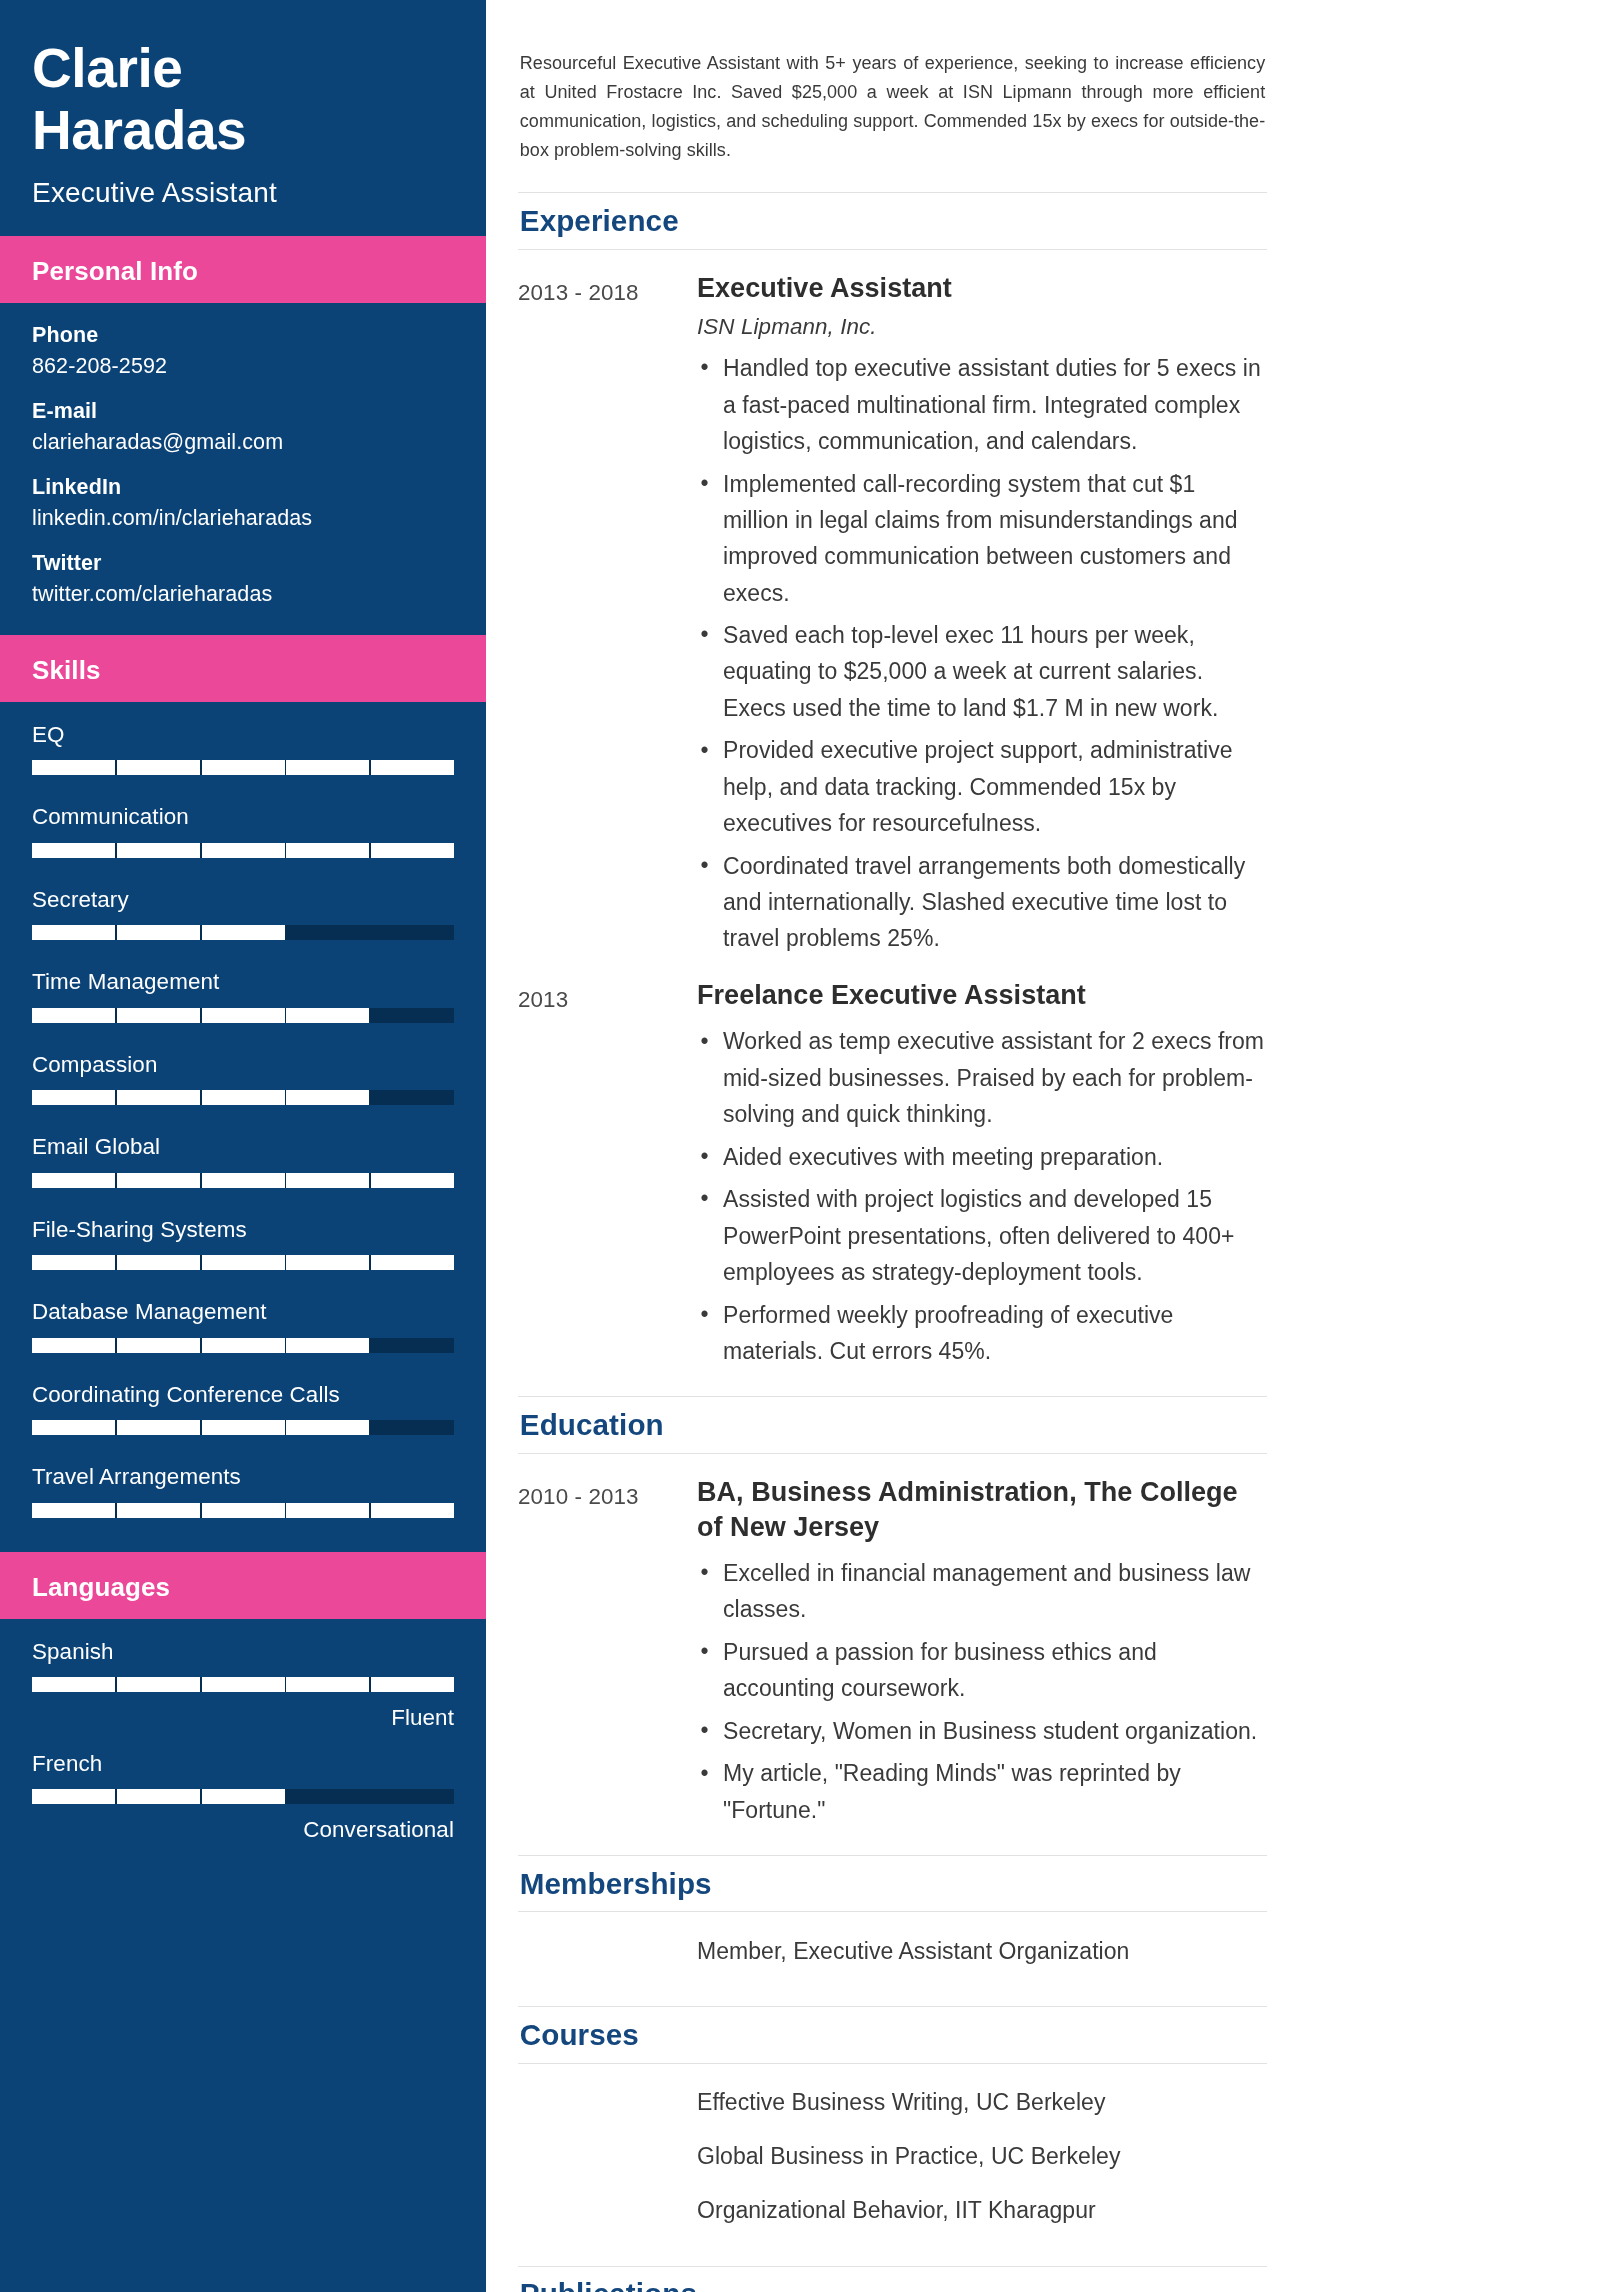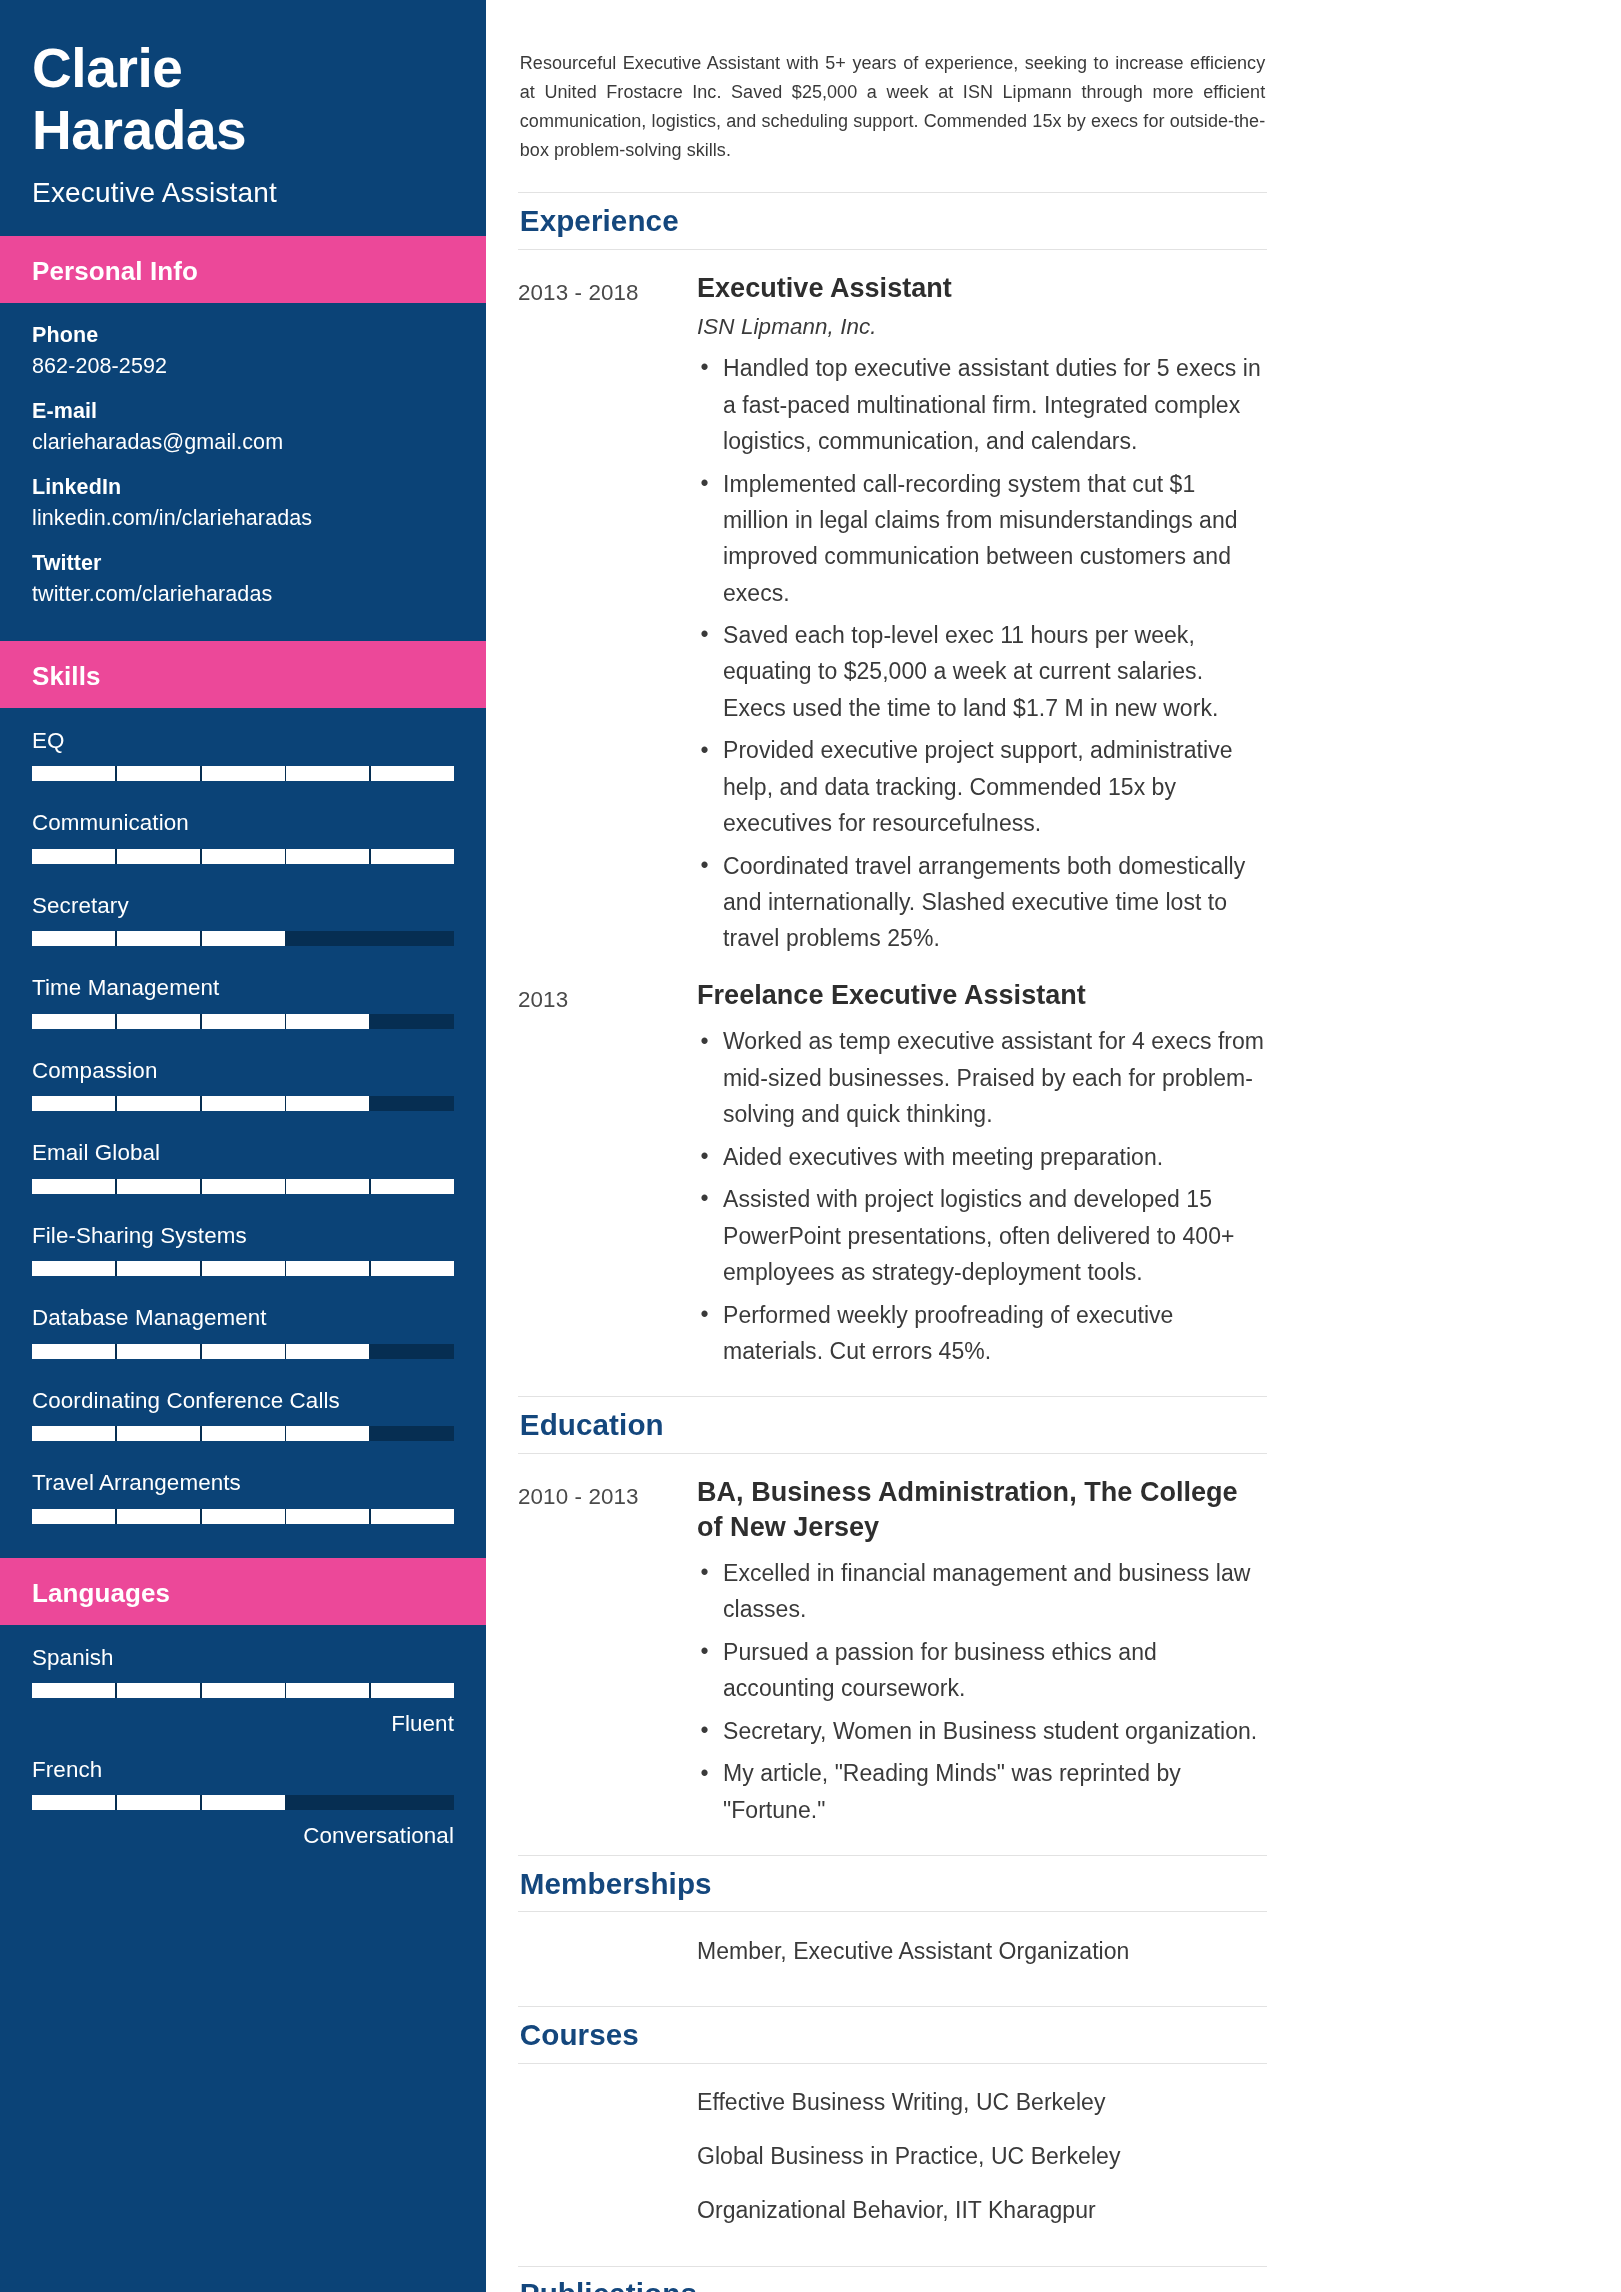--- a/index.html
+++ b/index.html
@@ -41,21 +41,21 @@
   }
   .side-head {
     background:#ec4899;
     padding:20px 32px 16px 32px;
     font-size:26px;
     font-weight:bold;
     letter-spacing:0.1px;
   }
   .contact-list { padding:19.7px 32px 23px 32px; }
   .contact-item { margin-bottom:19.7px; }
-  .contact-item:last-child { margin-bottom:11px; }
+  .contact-item:last-child { margin-bottom:5px; }
   .contact-label {
     font-size:21.5px;
     font-weight:bold;
     margin-bottom:6.3px;
     letter-spacing:0.1px;
   }
   .contact-value {
     font-size:21.5px;
     font-weight:normal;
     word-break:break-word;
@@ -362,21 +362,21 @@
                 <li>Provided executive project support, administrative help, and data tracking. Commended 15x by executives for resourcefulness.</li>
                 <li>Coordinated travel arrangements both domestically and internationally. Slashed executive time lost to travel problems 25%.</li>
               </ul>
             </div>
           </div>
           <div class="entry">
             <div class="entry-date">2013</div>
             <div class="entry-body">
               <div class="entry-title">Freelance Executive Assistant</div>
               <ul class="bullets">
-                <li>Worked as temp executive assistant for 4 execs from mid-sized businesses. Praised by each for problem-solving and quick thinking.</li>
+                <li>Worked as temp executive assistant for 2 execs from mid-sized businesses. Praised by each for problem-solving and quick thinking.</li>
                 <li>Aided executives with meeting preparation.</li>
                 <li>Assisted with project logistics and developed 15 PowerPoint presentations, often delivered to 400+ employees as strategy-deployment tools.</li>
                 <li>Performed weekly proofreading of executive materials. Cut errors 45%.</li>
               </ul>
             </div>
           </div>
         </div>
     </section>
 
     <section class="section">

